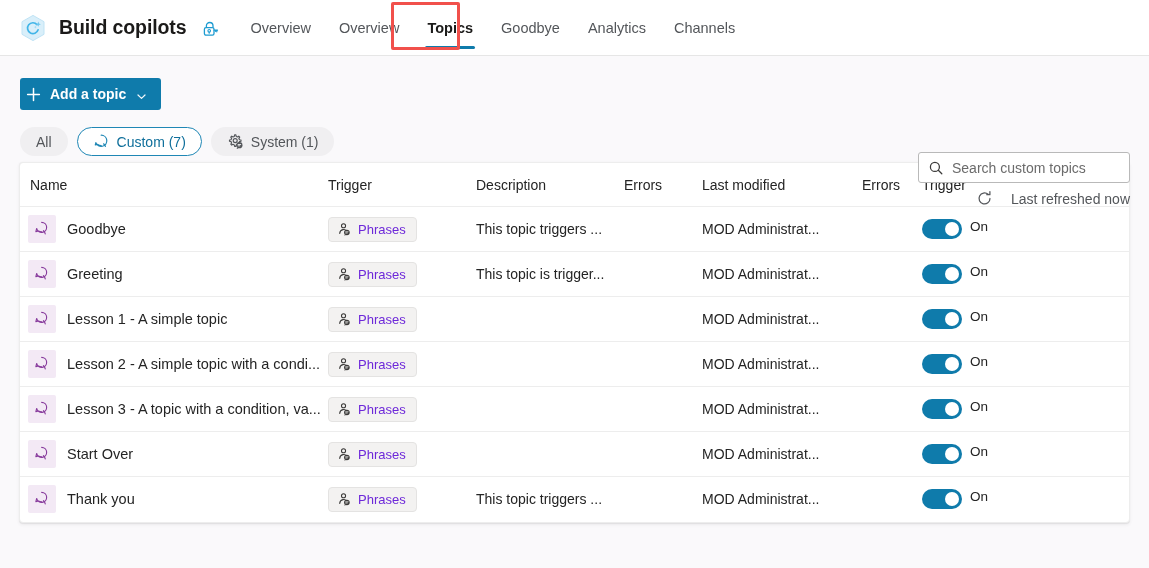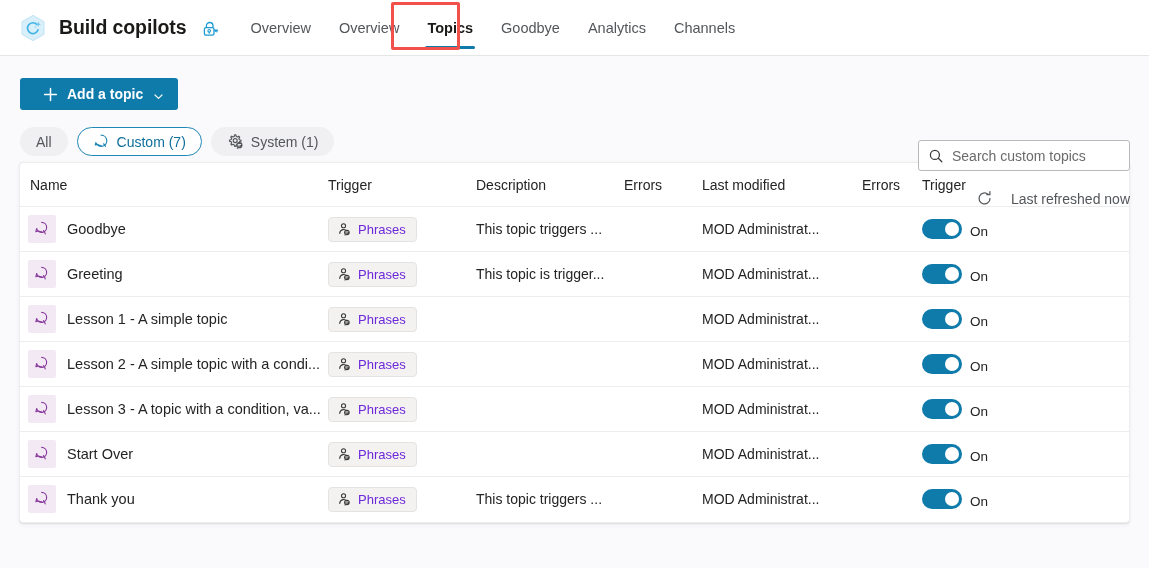--- a/index.html
+++ b/index.html
@@ -112,21 +112,21 @@
     position: relative;
     padding: 22px 20px 0 20px;
     height: 106px;
   }
 
   .btn-primary {
     display: inline-flex;
     align-items: center;
     gap: 9px;
     height: 32px;
-    padding: 0 14px 0 23px;
+    padding: 0 14px 0 6px;
     background: #0f7bab;
     color: #ffffff;
     border: none;
     border-radius: 3px;
     font-family: inherit;
     font-size: 14px;
     font-weight: bold;
     cursor: pointer;
     white-space: nowrap;
   }
@@ -165,21 +165,21 @@
     border: 1px solid #1f87b5;
     color: #0f6f9b;
   }
 
   .pill svg { display: block; }
 
   
   .search-wrap {
     position: absolute;
     right: 19px;
-    top: 84px;
+    top: 96px;
     width: 212px;
     height: 31px;
     border: 1px solid #b9b9b9;
     border-radius: 3px;
     background: #ffffff;
     display: flex;
     align-items: center;
     padding: 0 9px;
     gap: 8px;
   }
@@ -304,21 +304,21 @@
   .desc-text, .mod-text {
     white-space: nowrap;
     overflow: hidden;
     text-overflow: ellipsis;
     display: block;
     padding-right: 8px;
   }
 
   .toggle-cell {
     display: flex;
-    align-items: flex-end;
+    align-items: flex-start;
     gap: 8px;
   }
 
   .toggle {
     width: 40px;
     height: 20px;
     border-radius: 10px;
     background: #0f7bab;
     position: relative;
     flex: none;

